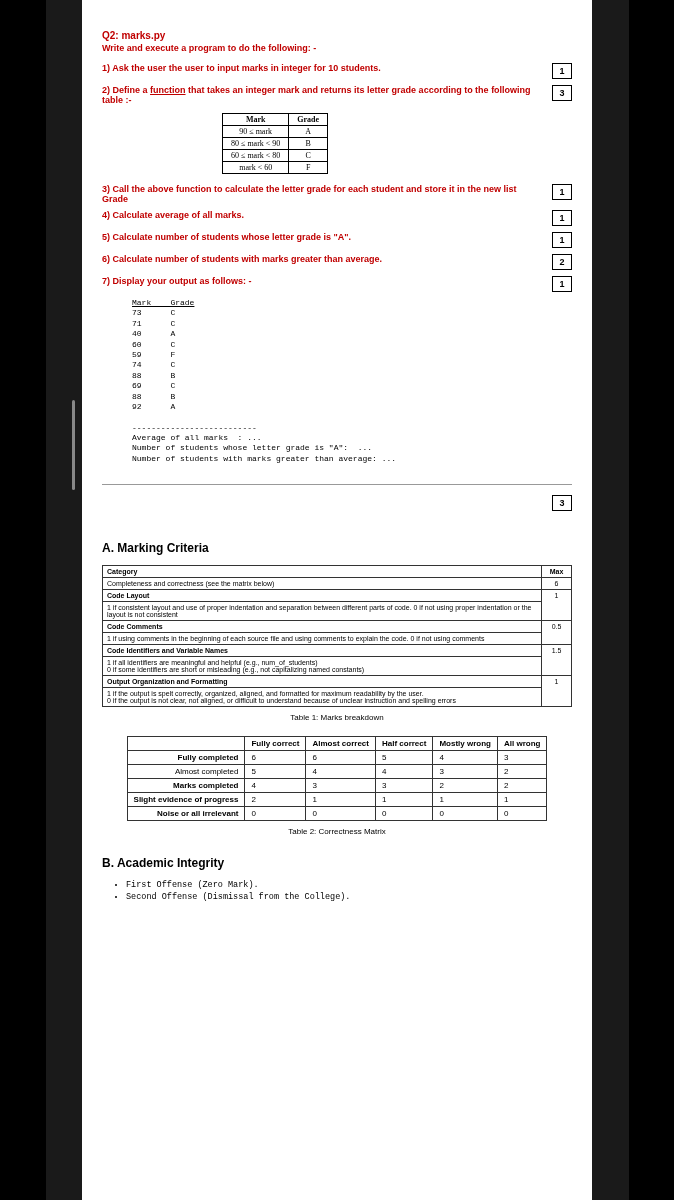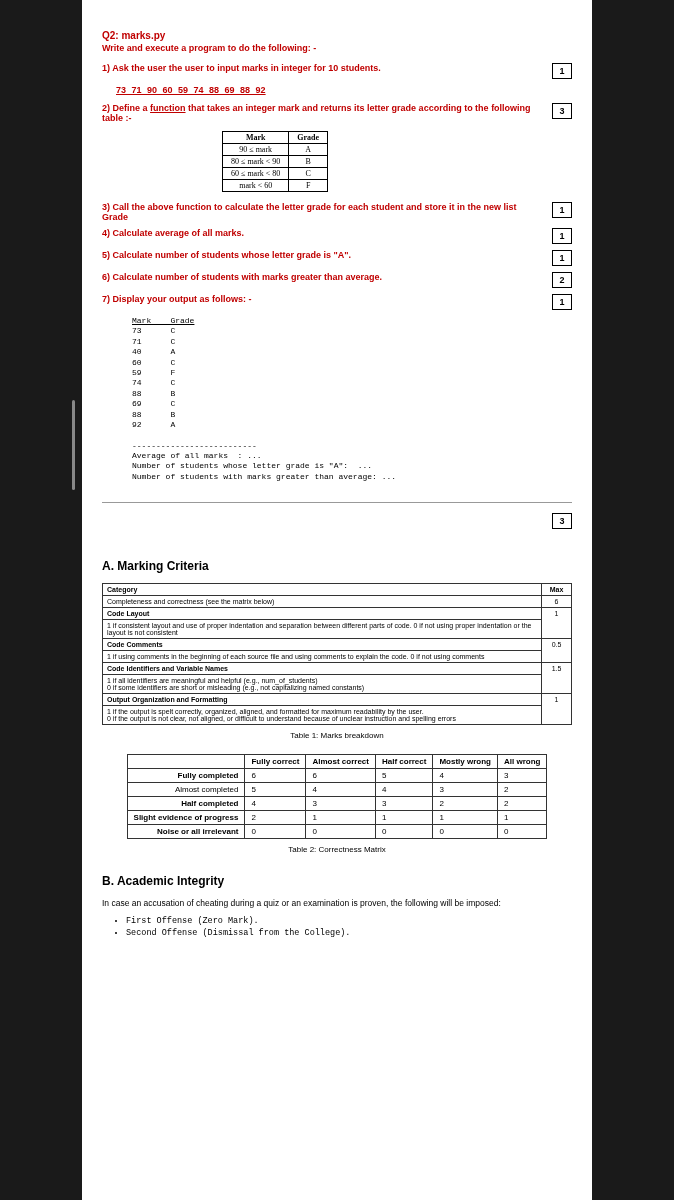--- a/index.html
+++ b/index.html
@@ -4,21 +4,21 @@
 <style>
   * { box-sizing: border-box; margin: 0; padding: 0; }
   body {
     background: #000;
     font-family: Arial, sans-serif;
     display: flex;
     justify-content: center;
     min-height: 1200px;
   }
   .page-container {
-    width: 674px;
+    width: 583px;
     background: #1a1a1a;
     display: flex;
     justify-content: center;
     padding: 0;
   }
   .page {
     background: #fff;
     width: 510px;
     padding: 30px 20px;
     font-size: 9px;
@@ -173,21 +173,20 @@
 
     <div class="q-title">Q2: marks.py</div>
     <div class="q-subtitle">Write and execute a program to do the following: -</div>
 
     <div class="item-row">
       <div class="item-text">
         <span>1)</span> <span>Ask the user the user to input marks in integer for 10 students.</span>
       </div>
       <div class="points-box">1</div>
     </div>
-    <div class="marks-values">73 71 90 60 59 74 88 69 88 92</div>
 
     <div class="item-row">
       <div class="item-text">
         <span>2)</span> <span>Define a </span><span class="underline">function</span><span> that takes an integer mark and returns its letter grade according to the following table :-</span>
       </div>
       <div class="points-box">3</div>
     </div>
 
     <table class="grade-table">
       <tbody>
@@ -323,21 +322,21 @@
           </tr>
       <tr>
             <td style="font-weight:normal">Almost completed</td>
             <td class="num">5</td>
             <td class="num">4</td>
             <td class="num">4</td>
             <td class="num">3</td>
             <td class="num">2</td>
           </tr>
       <tr>
-            <td style="font-weight:bold">Half completed</td>
+            <td style="font-weight:bold">Marks completed</td>
             <td class="num">4</td>
             <td class="num">3</td>
             <td class="num">3</td>
             <td class="num">2</td>
             <td class="num">2</td>
           </tr>
       <tr>
             <td style="font-weight:bold">Slight evidence of progress</td>
             <td class="num">2</td>
             <td class="num">1</td>
@@ -351,20 +350,19 @@
             <td class="num">0</td>
             <td class="num">0</td>
             <td class="num">0</td>
             <td class="num">0</td>
           </tr>
     </tbody>
       </table>
     <div class="table-caption">Table 2: Correctness Matrix</div>
 
     <div class="section-heading">B. Academic Integrity</div>
-    <div class="integrity-text">In case an accusation of cheating during a quiz or an examination is proven, the following will be imposed:</div>
     <ul class="bullet-list">
       <li>First Offense (Zero Mark).</li>
       <li>Second Offense (Dismissal from the College).</li>
     </ul>
 
   </div>
 </div>
 
 </body></html>

